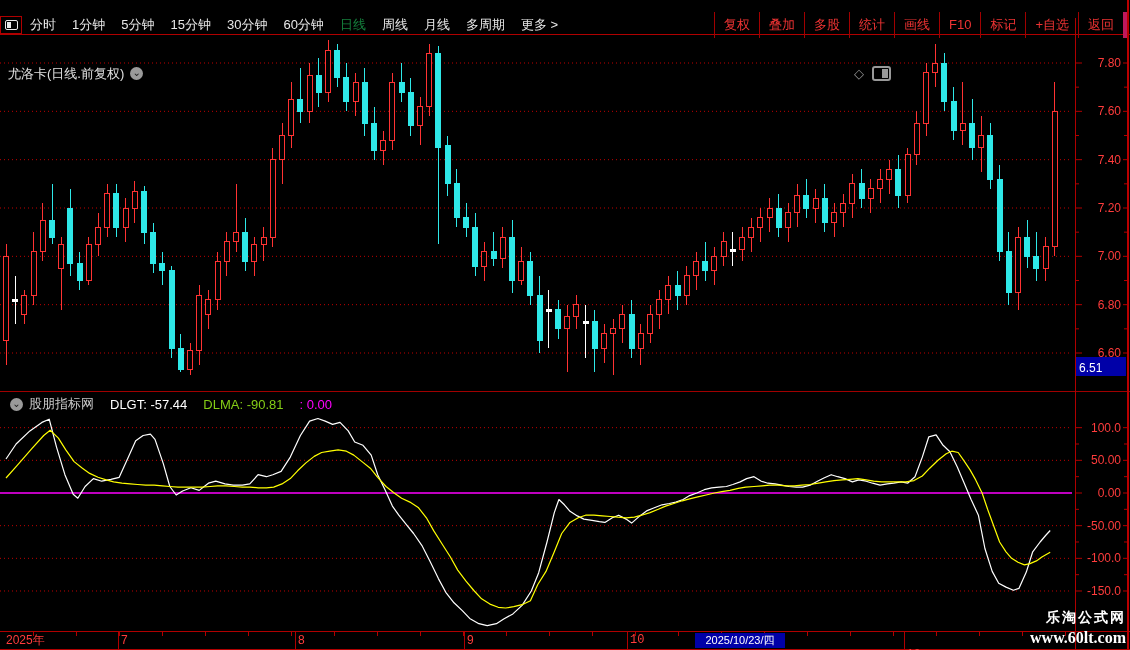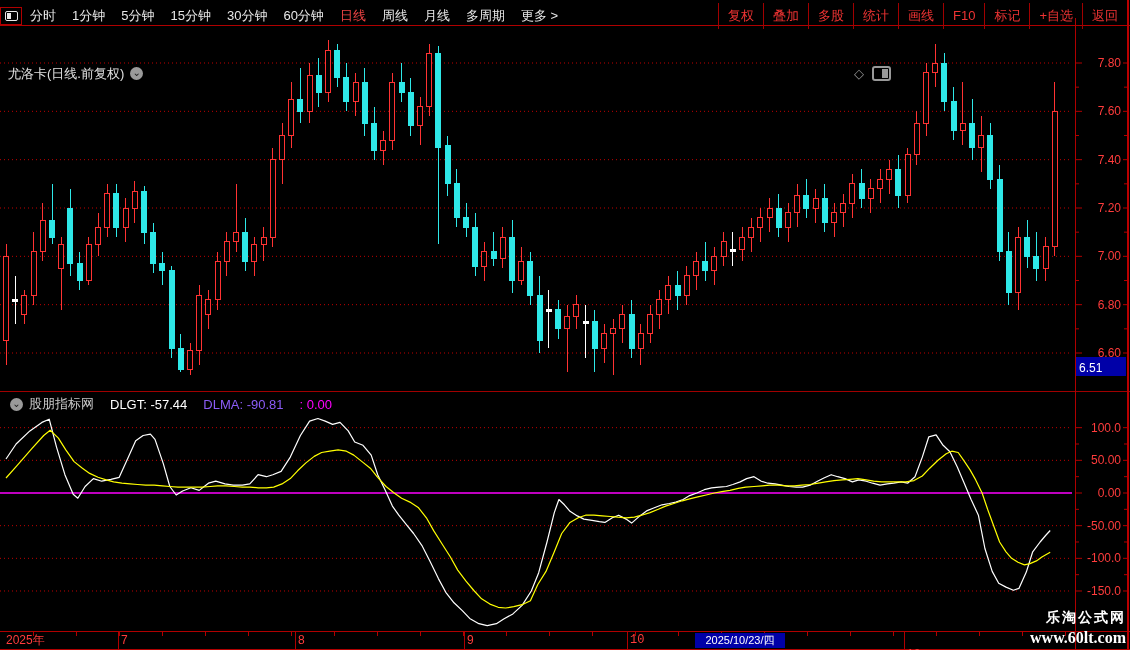--- a/index.html
+++ b/index.html
@@ -1,31 +1,31 @@
 <!DOCTYPE html>
 <html><head>
 <meta charset="utf-8">
 <style>
   html,body{margin:0;padding:0;background:#000;}
   .root{position:relative;width:1130px;height:650px;background:#000;overflow:hidden;
         font-family:"Liberation Sans","DejaVu Sans",sans-serif;}
   
-  .toolbar{position:absolute;left:0;top:7px;width:1130px;height:18px;
+  .toolbar{position:absolute;left:0;top:16px;width:1130px;height:18px;
            border-bottom:1px solid #b00000;display:flex;align-items:flex-end;}
   .tb-iconbox{width:22px;height:18px;border:1px solid #b00000;box-sizing:border-box;
               display:flex;align-items:center;justify-content:center;flex:0 0 auto;}
   .tb-icon{width:13px;height:10px;border:1px solid #e8e8e8;box-sizing:border-box;position:relative;border-radius:2px;}
   .tb-icon::after{content:"";position:absolute;left:1px;top:1px;bottom:1px;width:4px;background:#e8e8e8;}
   .tb-left{display:flex;align-items:center;height:100%;}
   .tb-left .tb-item{color:#e8e8e8;font-size:13px;padding:0 8px;line-height:18px;cursor:default;}
-  .tb-left .tb-item.active{color:#ef4444;}
+  .tb-left .tb-item.active{color:#15803d;}
   .tb-right{display:flex;align-items:center;height:100%;margin-left:auto;margin-right:2px;}
   .tb-right .tb-item{color:#ee3333;font-size:13px;padding:4px 9px;line-height:18px;
                      border-left:1px solid #a00000;cursor:default;}
-  .tb-right .tb-item:last-child{border-right:1px solid #be185d;}
+  .tb-right .tb-item:last-child{border-right:5px solid #be185d;}
   
   .titlebar{position:absolute;left:0;top:19px;width:953px;height:21px;display:flex;align-items:center;margin-top:44px;}
   .title-text{color:#e0e0e0;font-size:13px;margin-left:8px;}
   .chev-circle{width:13px;height:13px;border-radius:50%;background:#9a9a9a;color:#1a1a1a;
                font-size:10px;line-height:11px;text-align:center;margin-left:6px;flex:0 0 auto;}
   .title-icons{position:absolute;right:62px;top:3px;display:flex;align-items:center;gap:8px;}
   .diamond-ic{color:#999;font-size:13px;line-height:13px;}
   .panel-ic{width:15px;height:11px;border:2px solid #999;border-radius:3px;position:relative;box-sizing:content-box;}
   .panel-ic::after{content:"";position:absolute;right:1px;top:1px;bottom:1px;width:6px;background:#999;}
   
@@ -411,21 +411,21 @@
       <line x1="0" y1="101" x2="1072" y2="101" stroke="#ff00ff" stroke-width="1.5"></line>
       <polyline points="6.0,67.0 16.1,52.0 29.9,38.9 41.9,30.4 49.2,27.2 56.6,55.3 64.9,82.7 73.2,102.3 77.8,106.2 85.1,94.5 93.4,86.6 101.7,89.2 110.9,87.3 119.2,85.3 128.4,65.1 135.7,48.7 143.1,43.5 150.4,42.2 155.0,47.4 163.3,71.6 169.8,94.5 176.2,103.0 182.6,99.0 190.9,95.8 199.2,98.4 208.4,91.2 215.8,89.2 225.0,91.9 233.2,93.2 242.4,93.2 249.8,91.9 258.1,82.7 266.4,84.7 272.8,82.7 281.1,79.4 290.3,65.1 300.4,43.5 309.6,29.1 317.9,26.5 325.2,29.1 332.6,32.4 340.0,30.4 348.2,38.9 354.7,50.0 363.0,53.3 371.2,63.1 377.7,82.7 385.0,97.7 392.4,114.1 398.8,123.2 406.2,132.4 413.6,141.5 421.8,153.3 430.1,169.6 438.4,186.6 445.8,200.3 454.0,210.8 462.3,218.6 469.7,226.4 478.9,231.7 487.2,233.6 496.4,231.7 503.7,227.1 512.9,221.9 522.1,213.4 531.3,199.0 538.7,180.7 547.0,150.0 554.3,120.6 558.9,107.5 564.4,112.8 570.0,119.3 577.3,123.9 583.8,127.1 592.0,128.4 599.4,129.7 604.9,130.4 612.3,125.8 618.7,123.2 626.1,127.1 631.6,131.1 639.9,123.9 647.2,118.6 653.7,116.0 662.0,112.8 669.3,111.5 675.8,110.1 683.1,107.5 689.6,103.6 696.9,101.0 704.3,97.7 711.6,95.8 719.0,95.1 726.4,94.5 732.8,92.5 740.2,89.9 746.6,86.6 754.0,84.7 761.3,89.2 767.8,91.2 775.1,91.9 781.6,93.2 788.9,94.5 796.3,95.1 802.7,95.1 810.1,93.2 817.4,89.2 823.9,86.0 831.2,82.7 837.7,84.7 845.0,86.6 852.4,89.9 858.8,87.9 866.2,89.2 872.6,91.2 880.0,93.2 887.4,91.9 893.8,91.2 901.2,89.9 907.6,91.2 915.0,84.7 922.3,65.1 928.8,44.8 936.1,42.9 942.6,52.7 949.9,59.8 957.3,74.9 963.7,89.9 971.1,107.5 978.4,123.2 984.9,156.5 992.2,179.4 998.7,191.2 1006.0,195.1 1013.4,198.3 1018.9,196.4 1026.3,180.1 1032.7,159.8 1040.1,150.0 1045.6,143.5 1050.2,138.5" fill="none" stroke="#ffffff" stroke-width="1.2" stroke-linejoin="round"></polyline>
       <polyline points="6.0,86.0 17.0,73.6 31.8,56.6 43.7,43.5 50.2,38.3 58.4,46.1 65.8,57.9 74.1,69.6 82.4,76.2 89.7,81.4 98.0,85.3 106.3,87.9 113.6,89.9 121.9,91.2 130.2,91.9 137.6,92.5 145.8,93.2 154.1,93.2 162.4,93.8 169.8,94.5 178.0,95.1 186.3,95.1 193.7,95.1 202.0,95.1 210.2,94.5 217.6,93.8 225.9,93.8 234.2,94.5 242.4,95.1 249.8,95.1 258.1,95.8 266.4,95.8 273.7,95.1 282.0,91.9 290.3,86.6 297.6,78.8 305.9,70.9 314.2,64.4 321.6,60.5 329.8,59.2 338.1,57.9 346.4,59.2 353.8,63.1 362.0,69.6 370.3,76.2 377.7,85.3 386.0,94.5 394.2,101.0 401.6,106.2 409.9,110.1 418.2,115.4 426.4,125.8 433.8,138.9 442.1,152.0 450.4,165.0 457.7,178.1 466.0,189.2 474.3,199.0 481.6,206.8 489.9,212.1 498.2,215.3 505.6,216.0 513.8,214.7 522.1,212.7 530.4,208.8 537.8,192.5 546.0,179.4 554.3,159.8 561.7,141.5 570.0,130.4 578.2,125.8 585.6,123.2 593.9,123.2 602.2,123.9 610.4,124.5 617.8,125.2 626.1,125.8 634.4,125.2 641.7,123.2 650.0,120.6 658.3,117.3 665.6,114.1 673.9,111.5 682.2,108.8 689.6,106.9 697.8,104.9 706.1,103.0 714.4,101.0 721.8,99.7 730.0,98.4 738.3,96.4 745.7,95.1 754.0,94.5 762.2,93.8 769.6,93.2 777.9,93.2 786.2,93.8 794.4,93.8 801.8,93.2 810.1,92.5 818.4,91.2 825.7,89.9 834.0,88.6 842.3,87.9 849.6,87.3 857.9,86.6 866.2,87.9 873.6,89.2 881.8,89.9 890.1,89.9 898.4,89.9 905.8,89.9 914.0,88.6 922.3,84.0 929.7,76.2 938.0,68.3 946.2,61.8 951.8,59.2 958.2,60.5 963.7,68.3 970.2,78.1 975.7,87.9 982.1,101.0 987.6,117.3 994.1,135.0 999.6,150.0 1006.0,159.8 1011.6,166.3 1018.0,170.3 1024.4,172.9 1030.0,171.6 1036.4,168.9 1041.9,165.0 1050.2,160.3" fill="none" stroke="#ffff00" stroke-width="1.2" stroke-linejoin="round"></polyline>
     </svg>
 
   <div class="ind-header">
     <span class="chev-circle">⌄</span>
     <span class="ind-name">股朋指标网</span>
     <span id="ind-readouts" style="display:flex;">
         <span class="ind-readout" style="color: rgb(255, 255, 255);">DLGT: -57.44</span>
-        <span class="ind-readout" style="color: #8b5cf6;">DLMA: -90.81</span>
+        <span class="ind-readout" style="color: #84cc16;">DLMA: -90.81</span>
         <span class="ind-readout" style="color: rgb(255, 0, 255);">: 0.00</span>
       </span>
   </div>
 
   <div class="date-axis" id="date-axis">
       <div class="week-tick" style="left: 33px;"></div>
       <div class="week-tick" style="left: 76px;"></div>
       <div class="week-tick" style="left: 119px;"></div>
       <div class="week-tick" style="left: 162px;"></div>
       <div class="week-tick" style="left: 205px;"></div>

